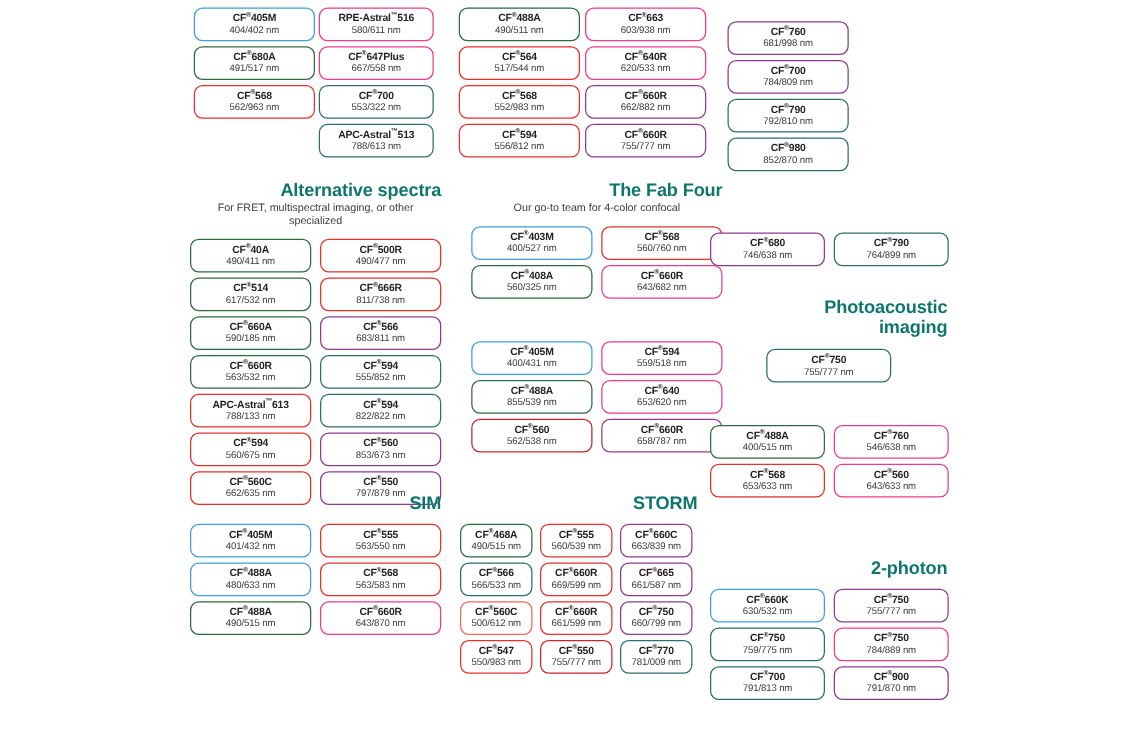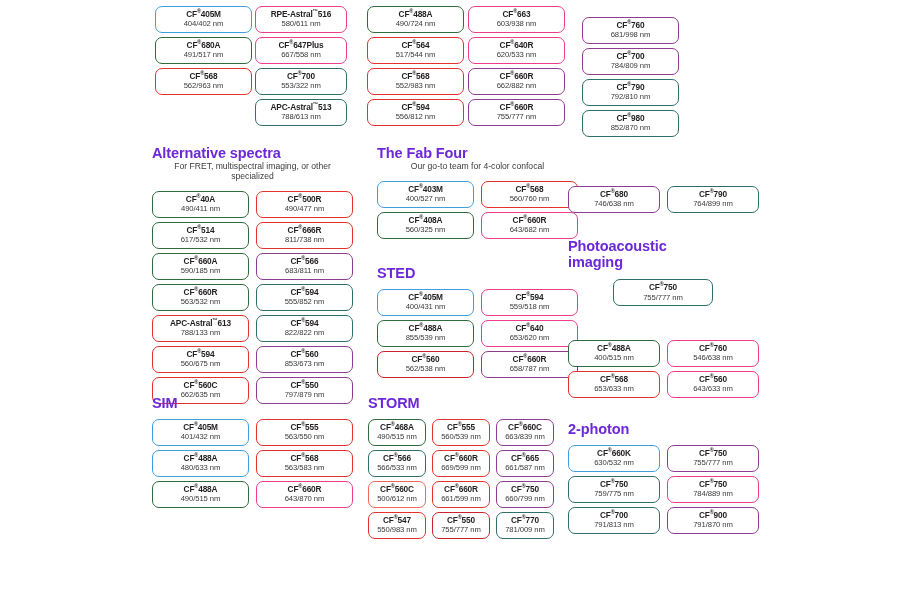--- a/index.html
+++ b/index.html
@@ -19,22 +19,22 @@
     position: absolute;
     inset: 0;
   }
   
   .group {
     position: absolute;
   }
   .group-title {
     font-size: 14.5px;
     font-weight: bold;
-    text-align: left;
-    color: #6d28d9;
+    text-align: right;
+    color: #0f766e;
     line-height: 1.12;
     letter-spacing: -0.1px;
     white-space: pre-line;
   }
   .group-sub {
     font-size: 8.6px;
     font-weight: normal;
     text-align: center;
     color: #3b3b3b;
     margin-top: 1px;
@@ -122,21 +122,21 @@
           <div class="nm">APC-Astral<sup>™</sup>513</div>
           <div class="ex">788/613 nm</div>
         </div>
       </div>
   </div>
 
   <div class="group" style="left:367px; top:6px; width:97px;">
     <div class="grid" style="grid-template-columns:repeat(1,97px);">
         <div class="cell" style="border-color: rgb(47, 107, 62);">
           <div class="nm">CF<sup>®</sup>488A</div>
-          <div class="ex">490/724 nm</div>
+          <div class="ex">490/511 nm</div>
         </div>
         <div class="cell" style="border-color: rgb(226, 50, 44);">
           <div class="nm">CF<sup>®</sup>564</div>
           <div class="ex">517/544 nm</div>
         </div>
         <div class="cell" style="border-color: rgb(226, 50, 44);">
           <div class="nm">CF<sup>®</sup>568</div>
           <div class="ex">552/983 nm</div>
         </div>
         <div class="cell" style="border-color: rgb(226, 50, 44);">
@@ -268,21 +268,20 @@
           <div class="ex">560/325 nm</div>
         </div>
         <div class="cell" style="border-color: rgb(236, 61, 140);">
           <div class="nm">CF<sup>®</sup>660R</div>
           <div class="ex">643/682 nm</div>
         </div>
       </div>
   </div>
 
   <div class="group" style="left:377px; top:265px; width:201px;">
-    <div class="group-title">STED</div>
     <div class="grid" style="grid-template-columns:repeat(2,97px); margin-top:8px;">
         <div class="cell" style="border-color: rgb(63, 159, 220);">
           <div class="nm">CF<sup>®</sup>405M</div>
           <div class="ex">400/431 nm</div>
         </div>
         <div class="cell" style="border-color: rgb(236, 61, 140);">
           <div class="nm">CF<sup>®</sup>594</div>
           <div class="ex">559/518 nm</div>
         </div>
         <div class="cell" style="border-color: rgb(47, 107, 62);">
@@ -426,21 +425,21 @@
           <div class="nm">CF<sup>®</sup>550</div>
           <div class="ex">755/777 nm</div>
         </div>
         <div class="cell" style="border-color: rgb(47, 111, 107);">
           <div class="nm">CF<sup>®</sup>770</div>
           <div class="ex">781/009 nm</div>
         </div>
       </div>
   </div>
 
-  <div class="group" style="left:568px; top:421px; width:190px;">
+  <div class="group" style="left:568px; top:447px; width:190px;">
     <div class="group-title">2-photon</div>
     <div class="grid" style="grid-template-columns:repeat(2,92px); margin-top:8px;">
         <div class="cell" style="border-color: rgb(63, 159, 220);">
           <div class="nm">CF<sup>®</sup>660K</div>
           <div class="ex">630/532 nm</div>
         </div>
         <div class="cell" style="border-color: rgb(141, 61, 143);">
           <div class="nm">CF<sup>®</sup>750</div>
           <div class="ex">755/777 nm</div>
         </div>

